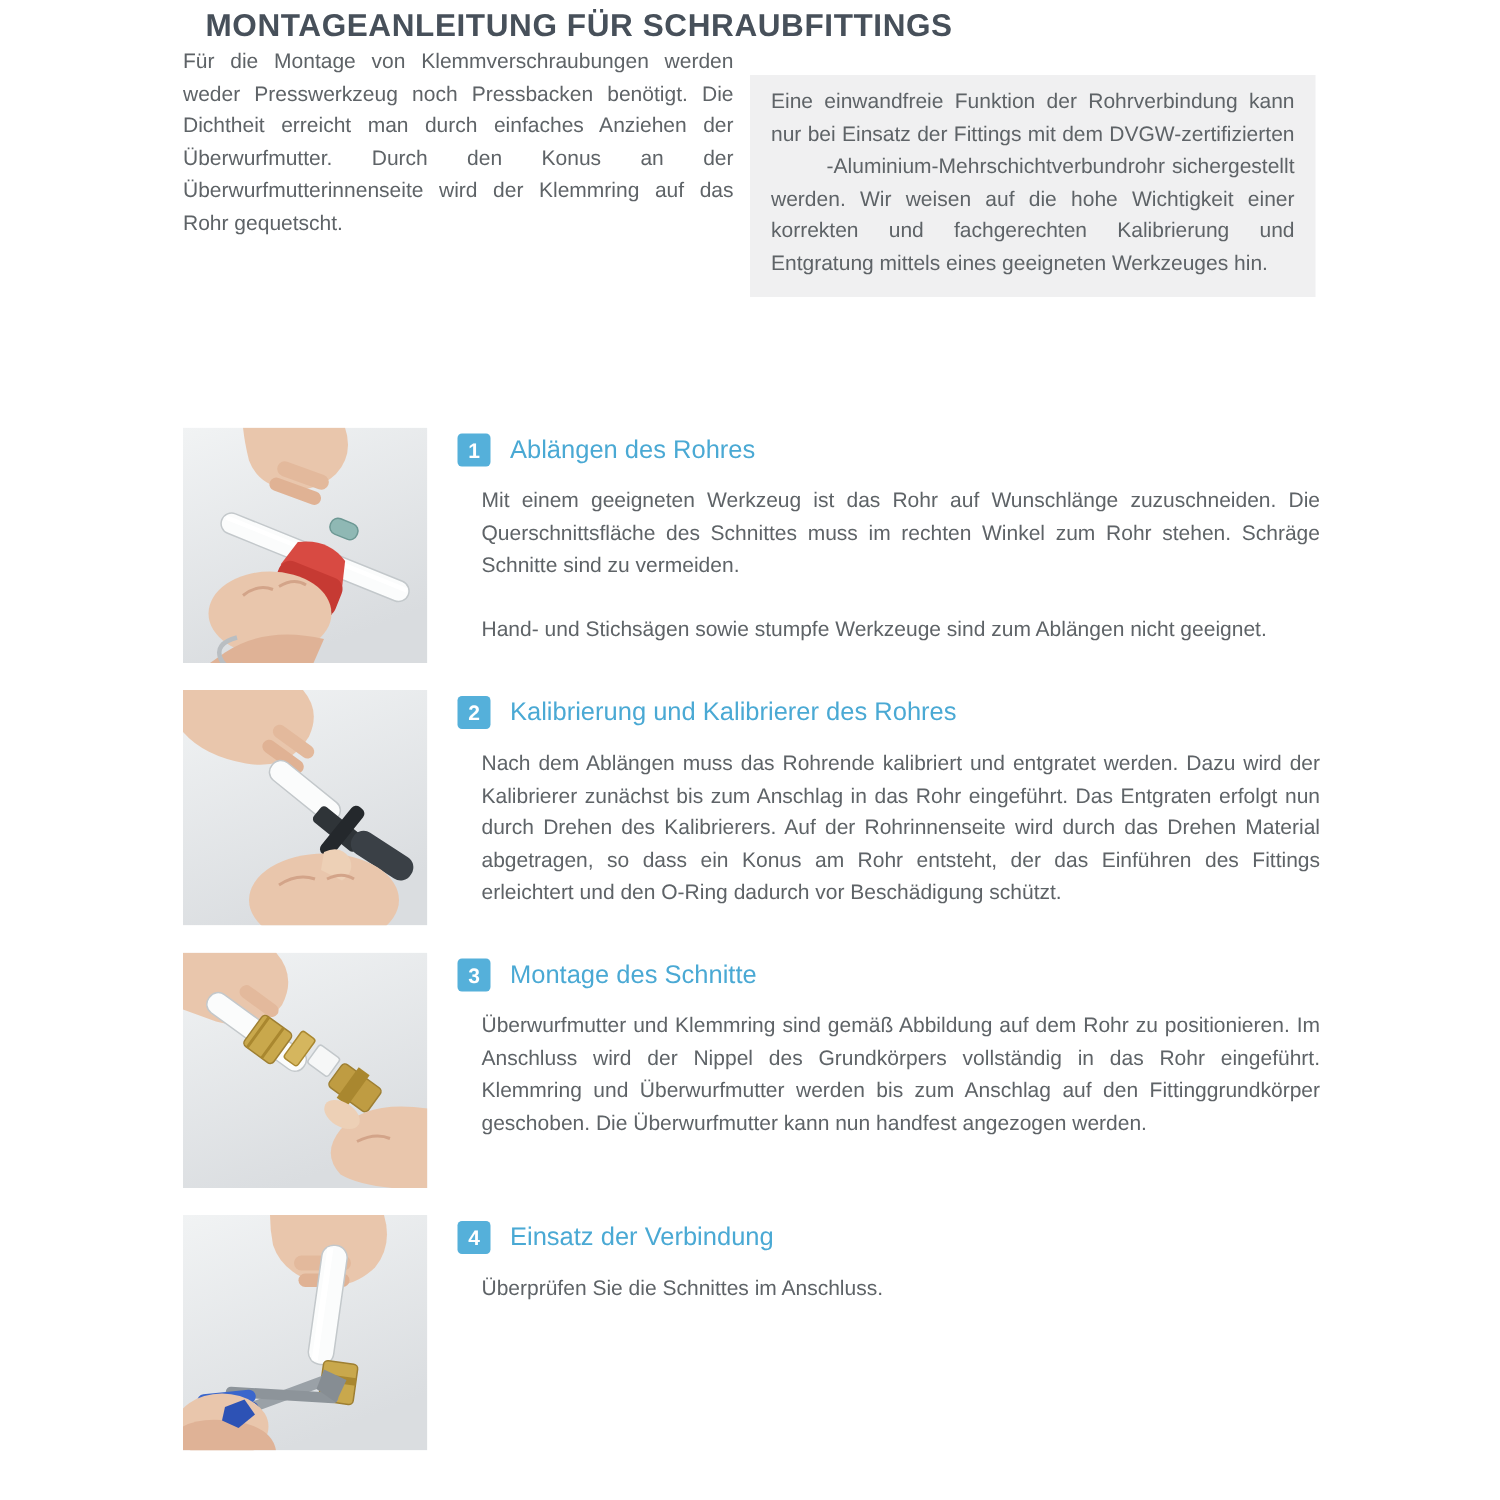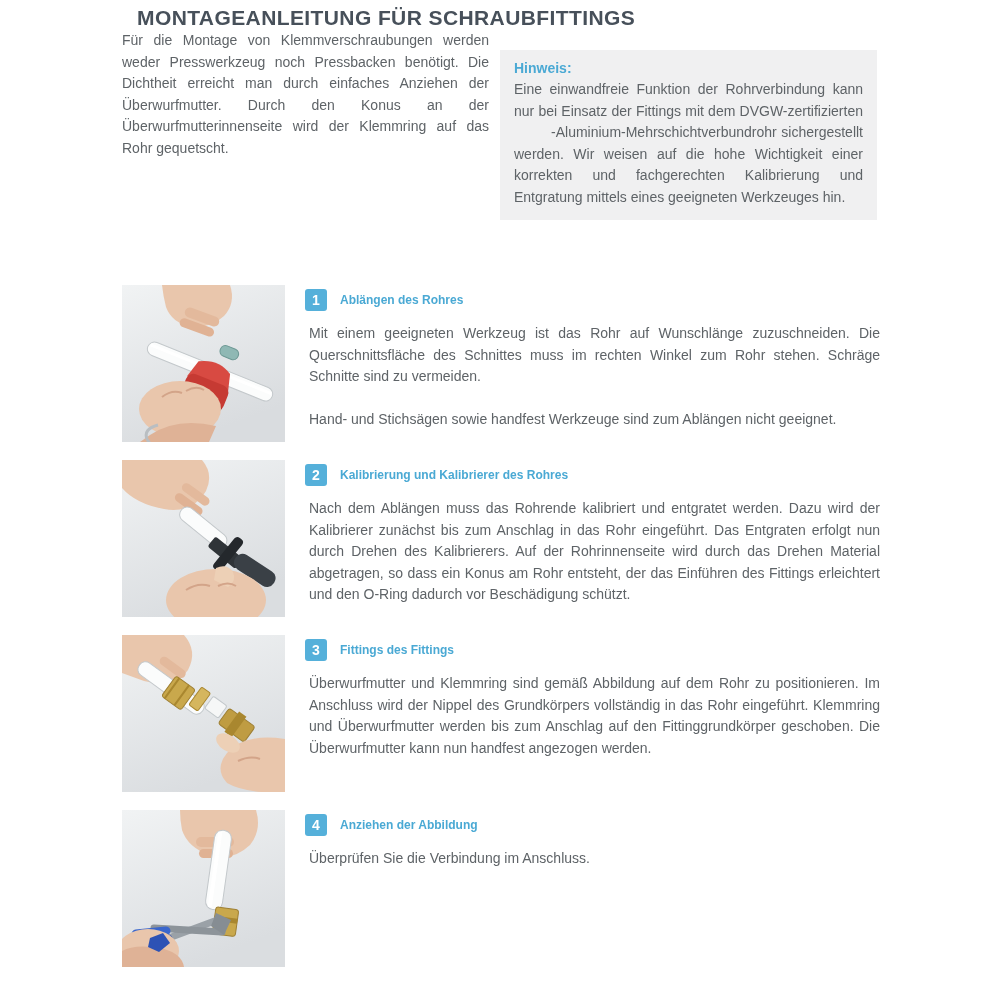--- a/index.html
+++ b/index.html
@@ -24,36 +24,35 @@
   }
   .photo svg{display:block;}
   .step-content{position:absolute;left:305px;top:0;width:575px;}
   .step-header{display:flex;align-items:center;margin-top:4px;}
   .badge{
     width:22px;height:22px;border-radius:3px;background:#55b0da;color:#ffffff;
     font-size:14px;font-weight:bold;display:flex;align-items:center;justify-content:center;
     flex:0 0 22px;
   }
   .heading{
-    margin:0 0 0 13px;font-size:12px;font-weight:bold;color:#4aa9d4;line-height:22px;
-  }
-  .para{margin:12px 0 0 4px;}
+    margin:0 0 0 13px;font-size:17px;font-weight:normal;color:#4aa9d4;line-height:22px;
+  }
+  .para{margin:12px 0 0 16px;}
   .para + .para{margin-top:21px;}
 </style>
 </head>
 <body>
 
 <div class="canvas">
 
   <h1 class="title">MONTAGEANLEITUNG FÜR SCHRAUBFITTINGS</h1>
 
   <p class="body-text intro">Für die Montage von Klemmverschraubungen werden weder Presswerkzeug noch Pressbacken benötigt. Die Dichtheit erreicht man durch einfaches Anziehen der Überwurfmutter. Durch den Konus an der Überwurfmutterinnenseite wird der Klemmring auf das Rohr gequetscht.</p>
 
   <div class="note">
-    <div class="note-label">Hinweis:</div>
     <p class="body-text">Eine einwandfreie Funktion der Rohrverbindung kann nur bei Einsatz der Fittings mit dem DVGW-zertifizierten &nbsp;&nbsp;&nbsp;&nbsp;&nbsp;&nbsp;&nbsp;&nbsp;-Aluminium-Mehrschichtverbundrohr sichergestellt werden. Wir weisen auf die hohe Wichtigkeit einer korrekten und fachgerechten Kalibrierung und Entgratung mittels eines geeigneten Werkzeuges hin.</p>
   </div>
 
   <section class="step" style="top:285px">
     <div class="photo">
       <svg width="163" height="157" viewBox="0 0 163 157">
         <defs>
           <linearGradient id="bg1" x1="0" y1="0" x2="0.4" y2="1">
             <stop offset="0" stop-color="#f1f3f4"></stop>
               <stop offset="1" stop-color="#d9dcdf"></stop>
@@ -82,21 +81,21 @@
         </g>
         <path d="M36 140 q-15 4 -11 14 q4 9 15 4" fill="none" stroke="#b9bec2" stroke-width="3"></path>
       </svg>
     </div>
     <div class="step-content">
       <div class="step-header">
         <span class="badge">1</span>
         <h2 class="heading">Ablängen des Rohres</h2>
       </div>
       <p class="body-text para">Mit einem geeigneten Werkzeug ist das Rohr auf Wunschlänge zuzuschneiden. Die Querschnittsfläche des Schnittes muss im rechten Winkel zum Rohr stehen. Schräge Schnitte sind zu vermeiden.</p>
-      <p class="body-text para">Hand- und Stichsägen sowie handfest Werkzeuge sind zum Ablängen nicht geeignet.</p>
+      <p class="body-text para">Hand- und Stichsägen sowie stumpfe Werkzeuge sind zum Ablängen nicht geeignet.</p>
     </div>
   </section>
 
   <section class="step" style="top:460px">
     <div class="photo">
       <svg width="163" height="157" viewBox="0 0 163 157">
         <defs>
           <linearGradient id="bg2" x1="0" y1="0" x2="0.4" y2="1">
             <stop offset="0" stop-color="#f1f3f4"></stop>
               <stop offset="1" stop-color="#dadde0"></stop>
@@ -166,21 +165,21 @@
         <g>
           <path d="M163 104 Q122 98 105 118 Q92 134 105 148 Q122 158 163 158 Z" fill="#e9c6ac"></path>
           <ellipse cx="106" cy="108" rx="13" ry="8" transform="rotate(32 106 108)" fill="#edd0b6"></ellipse>
           <path d="M116 126 q12 -6 22 -2" stroke="#d3a489" stroke-width="2" fill="none"></path>
         </g>
       </svg>
     </div>
     <div class="step-content">
       <div class="step-header">
         <span class="badge">3</span>
-        <h2 class="heading">Fittings des Fittings</h2>
+        <h2 class="heading">Montage des Schnitte</h2>
       </div>
       <p class="body-text para">Überwurfmutter und Klemmring sind gemäß Abbildung auf dem Rohr zu positionieren. Im Anschluss wird der Nippel des Grundkörpers vollständig in das Rohr eingeführt. Klemmring und Überwurfmutter werden bis zum Anschlag auf den Fittinggrundkörper geschoben. Die Überwurfmutter kann nun handfest angezogen werden.</p>
     </div>
   </section>
 
   <section class="step" style="top:810px">
     <div class="photo">
       <svg width="163" height="157" viewBox="0 0 163 157">
         <defs>
           <linearGradient id="bg4" x1="0" y1="0" x2="0.4" y2="1">
@@ -212,19 +211,19 @@
         <g>
           <ellipse cx="26" cy="141" rx="31" ry="22" fill="#e9c6ac"></ellipse>
           <path d="M0 157 L62 157 Q60 144 42 139 Q14 133 0 141 Z" fill="#dfb296"></path>
           <path d="M28 128 l13 -5 7 10 -11 9 -11 -5 Z" fill="#2d52b5"></path>
         </g>
       </svg>
     </div>
     <div class="step-content">
       <div class="step-header">
         <span class="badge">4</span>
-        <h2 class="heading">Anziehen der Abbildung</h2>
-      </div>
-      <p class="body-text para">Überprüfen Sie die Verbindung im Anschluss.</p>
+        <h2 class="heading">Einsatz der Verbindung</h2>
+      </div>
+      <p class="body-text para">Überprüfen Sie die Schnittes im Anschluss.</p>
     </div>
   </section>
 
 </div>
 
 </body></html>

